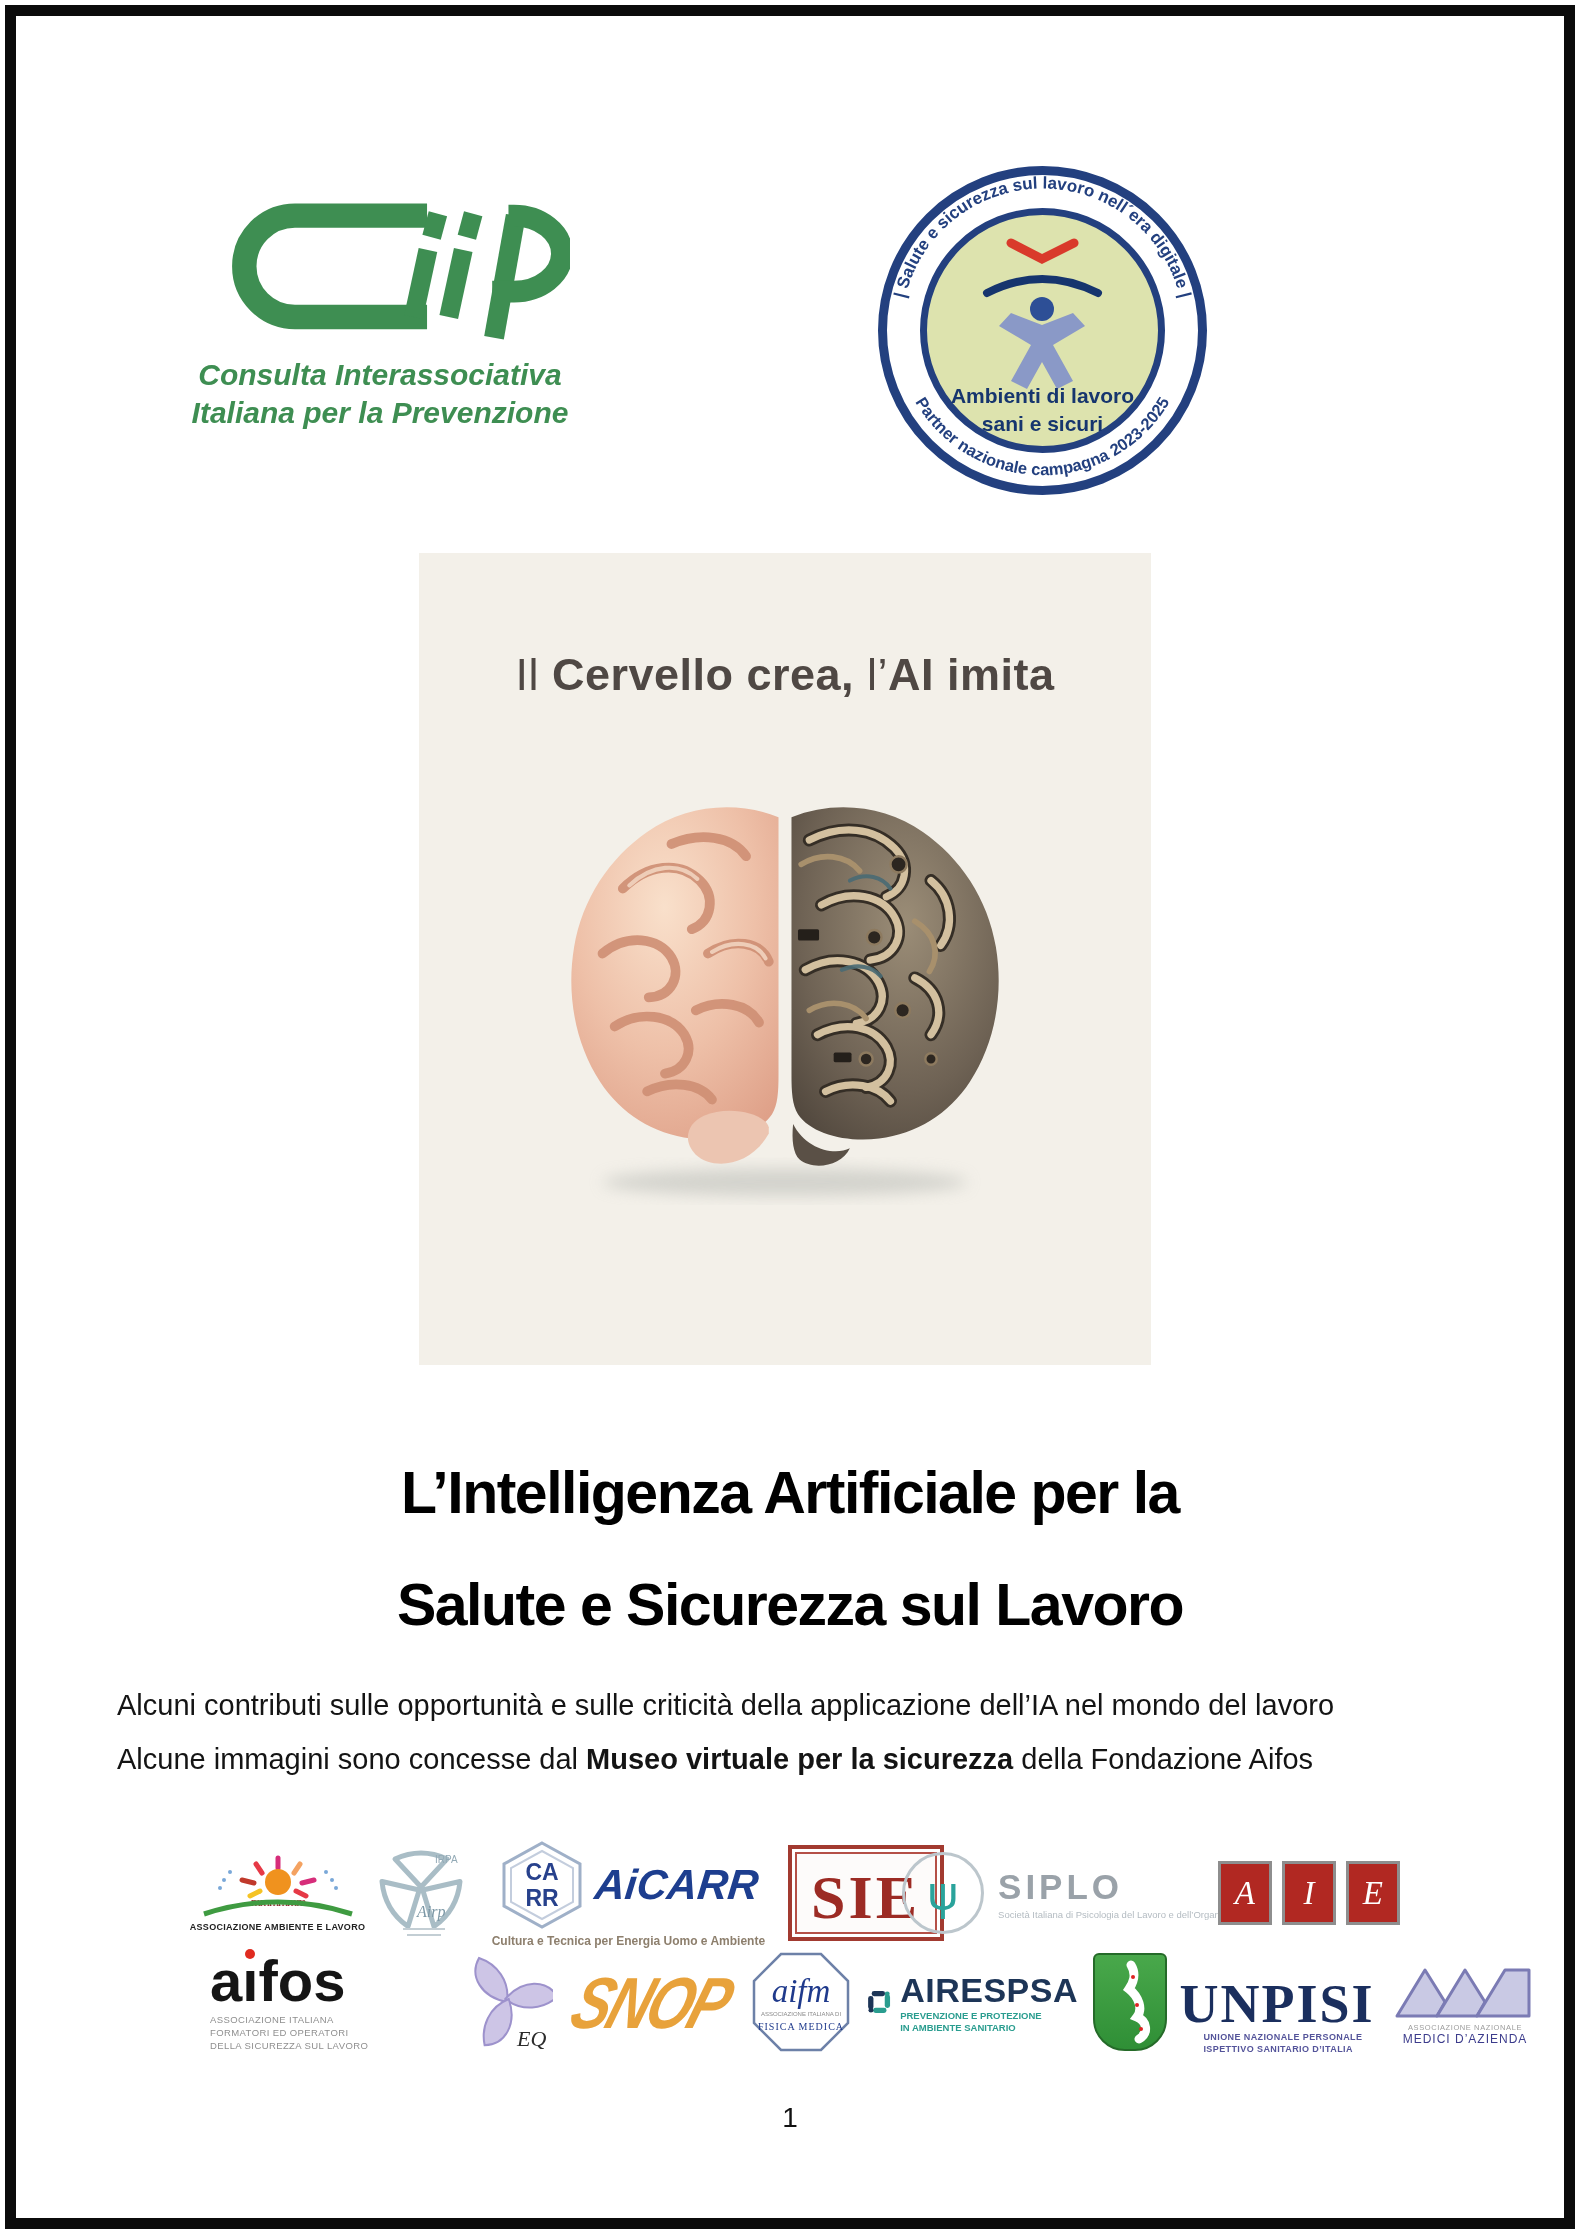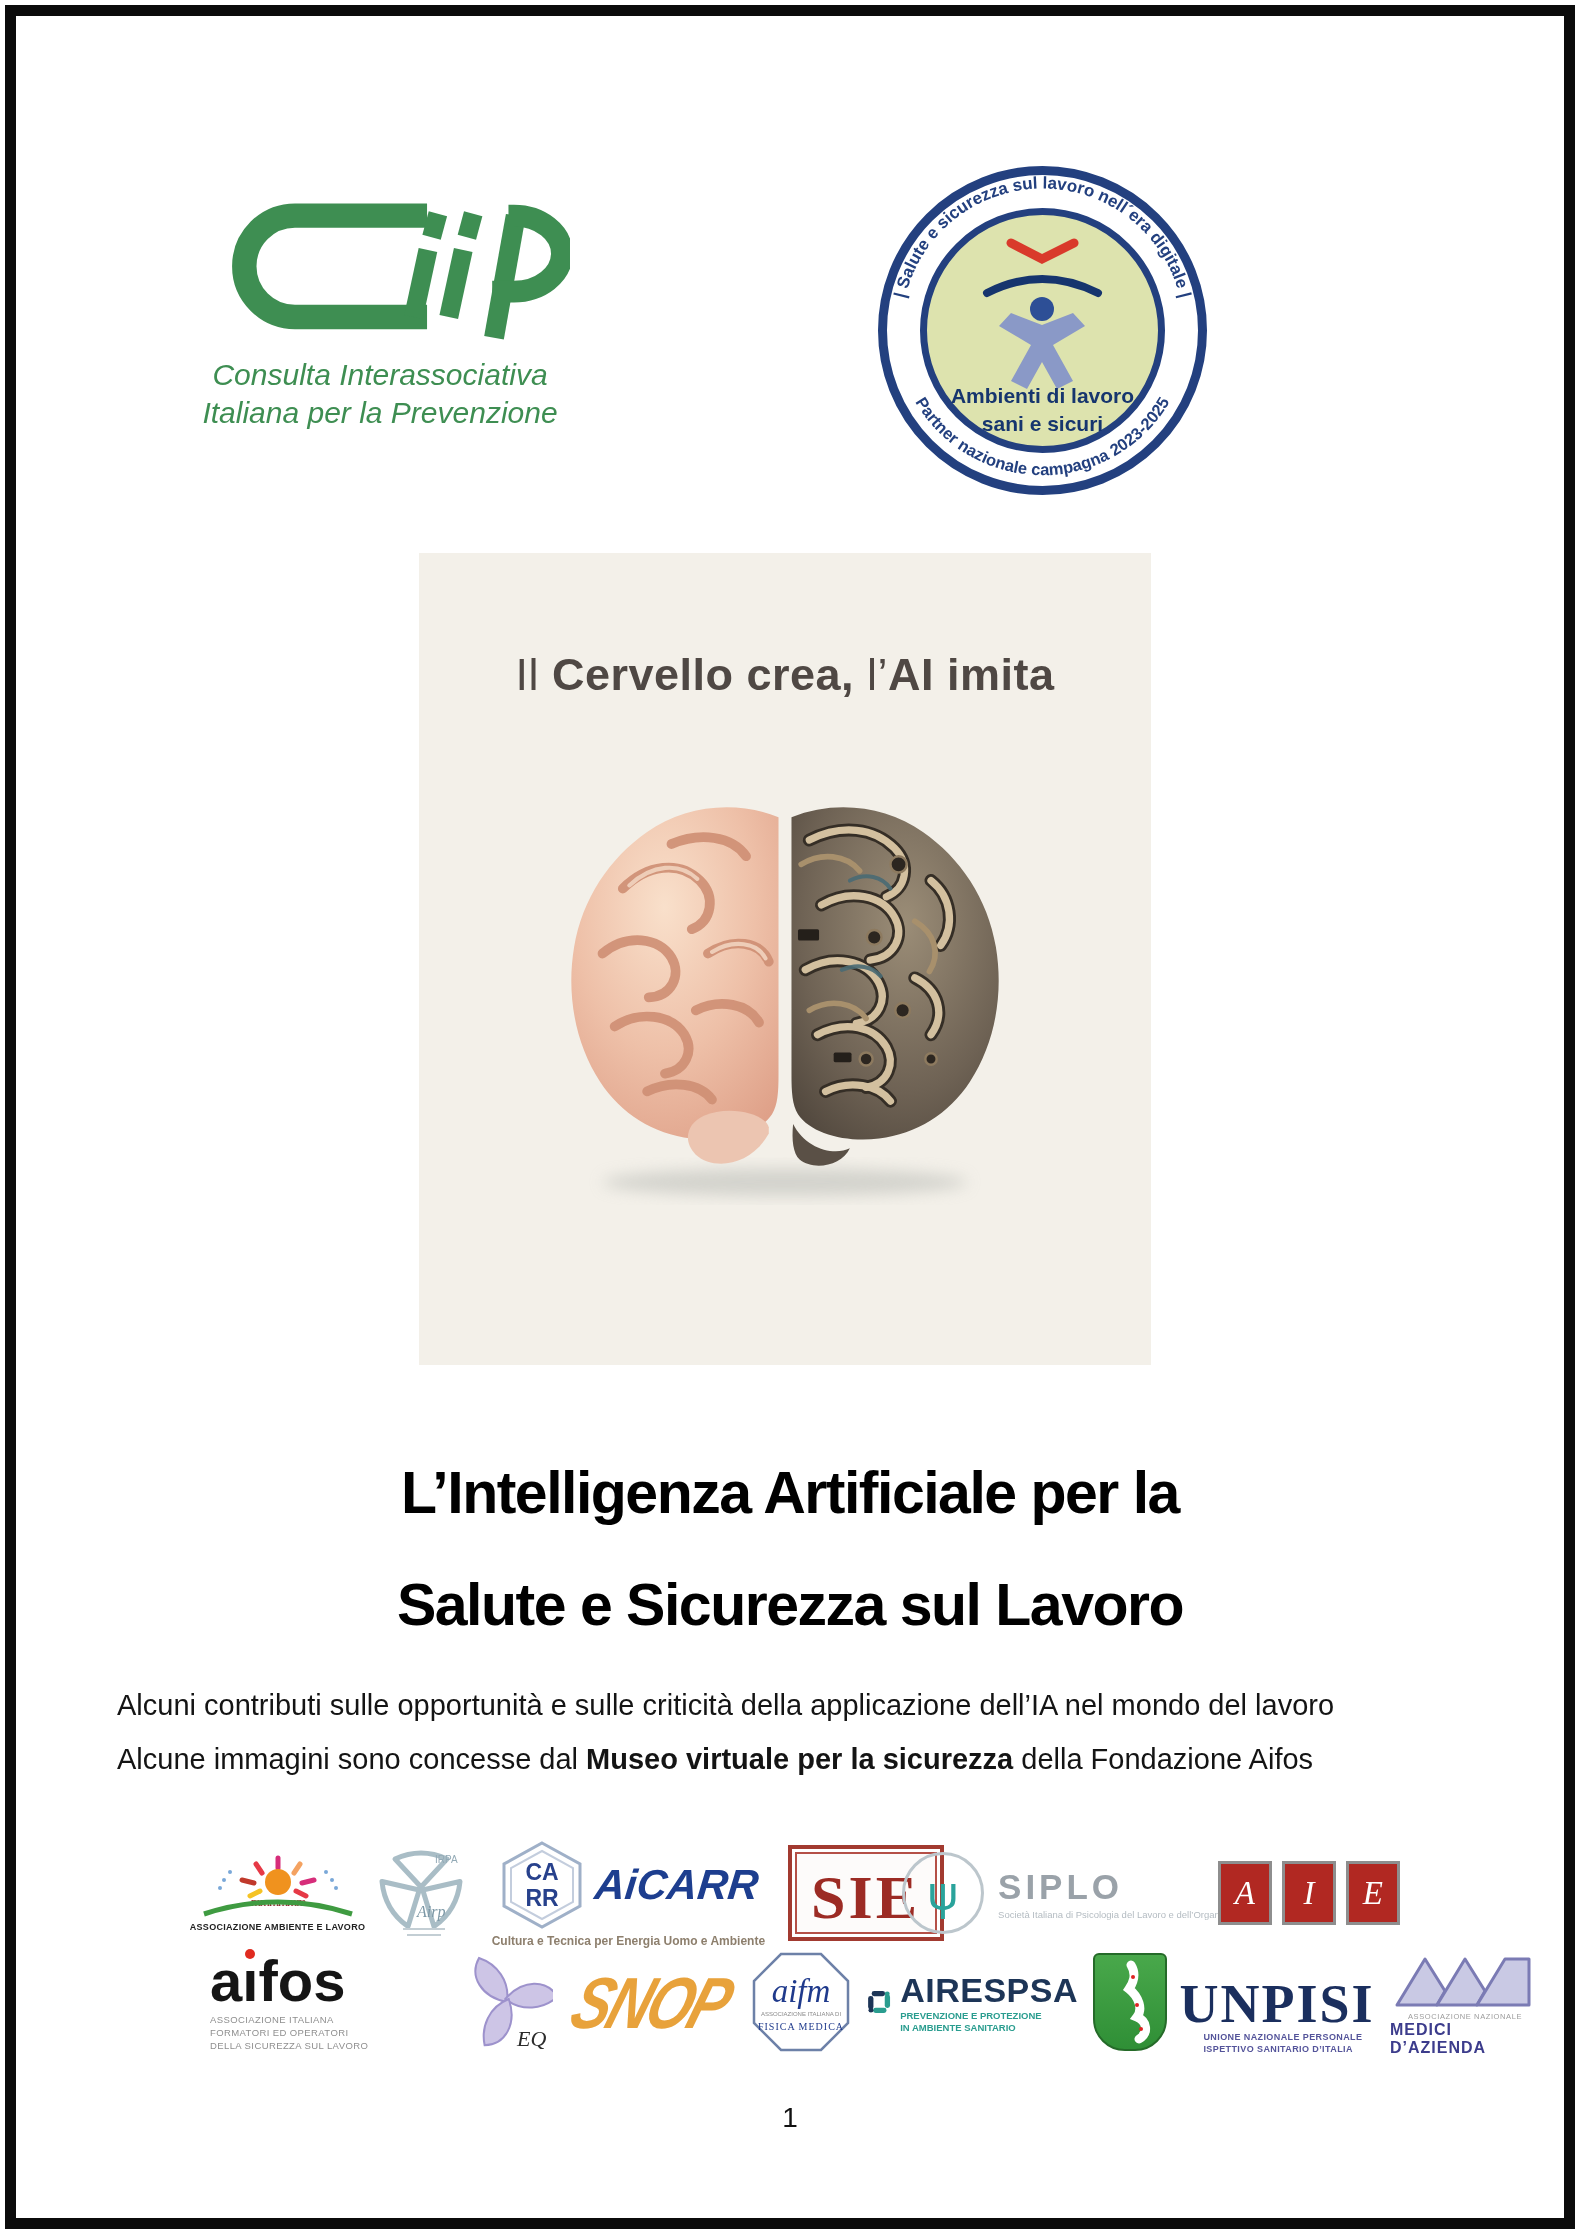--- a/index.html
+++ b/index.html
@@ -3,21 +3,21 @@
 <meta charset="utf-8">
 <style>
   html,body{margin:0;padding:0;background:#ffffff;}
   .sheet{position:relative;width:1580px;height:2234px;background:#ffffff;overflow:hidden;
          font-family:"Liberation Sans",sans-serif;color:#111;}
   .frame{position:absolute;inset:5px;border:11px solid #0b0b0b;pointer-events:none;}
 
   
   .ciip{position:absolute;left:180px;top:190px;width:400px;text-align:center;}
   .ciip svg{display:block;margin:0 auto;}
-  .ciip-text{margin-top:8px;font-style:italic;font-weight:400;font-size:30px;line-height:38px;color:#3e8e52;}
+  .ciip-text{margin-top:8px;font-style:italic;font-weight:700;font-size:30px;line-height:38px;color:#3e8e52;}
 
   
   .badge{position:absolute;left:875px;top:163px;width:335px;height:335px;}
 
   
   .poster{position:absolute;left:419px;top:553px;width:732px;height:812px;background:#f3f0e9;}
   .poster-title{position:absolute;top:96px;left:0;width:100%;text-align:center;
                 font-size:45px;color:#4f4844;letter-spacing:0.5px;}
   .poster-title .b{font-weight:700;}
   .brain{position:absolute;left:106px;top:214px;width:520px;height:438px;}
@@ -100,21 +100,21 @@
   .lg-unpisi{width:286px;flex-direction:row;gap:12px;}
   .unpisi-shield{width:70px;height:94px;background:linear-gradient(#49a84b,#2f8f36);
                  border:2px solid #256b29;border-radius:6px 6px 32px 32px;position:relative;flex:0 0 auto;}
   .unpisi-text{display:flex;flex-direction:column;margin-top:28px;}
   .unpisi-name{font-family:"Liberation Serif",serif;font-weight:700;font-size:54px;color:#1b2f5e;letter-spacing:2px;line-height:54px;}
   .unpisi-cap{font-size:9px;font-weight:700;color:#54549a;letter-spacing:.4px;line-height:12px;padding-left:24px;}
 
   
   .lg-anma{width:150px;justify-content:center;}
   .anma-cap1{font-size:7.5px;color:#9c9c9c;letter-spacing:.6px;margin-top:1px;}
-  .anma-cap2{font-size:16px;font-weight:700;color:#3c3c8c;letter-spacing:1px;}
+  .anma-cap2{font-size:12px;font-weight:400;color:#3c3c8c;letter-spacing:1px;}
 
   
   .page-num{position:absolute;left:0;top:2102px;width:100%;text-align:center;font-size:28px;color:#111;}
 </style>
 </head>
 <body>
 
 <div class="sheet">
   <div class="frame"></div>
 

